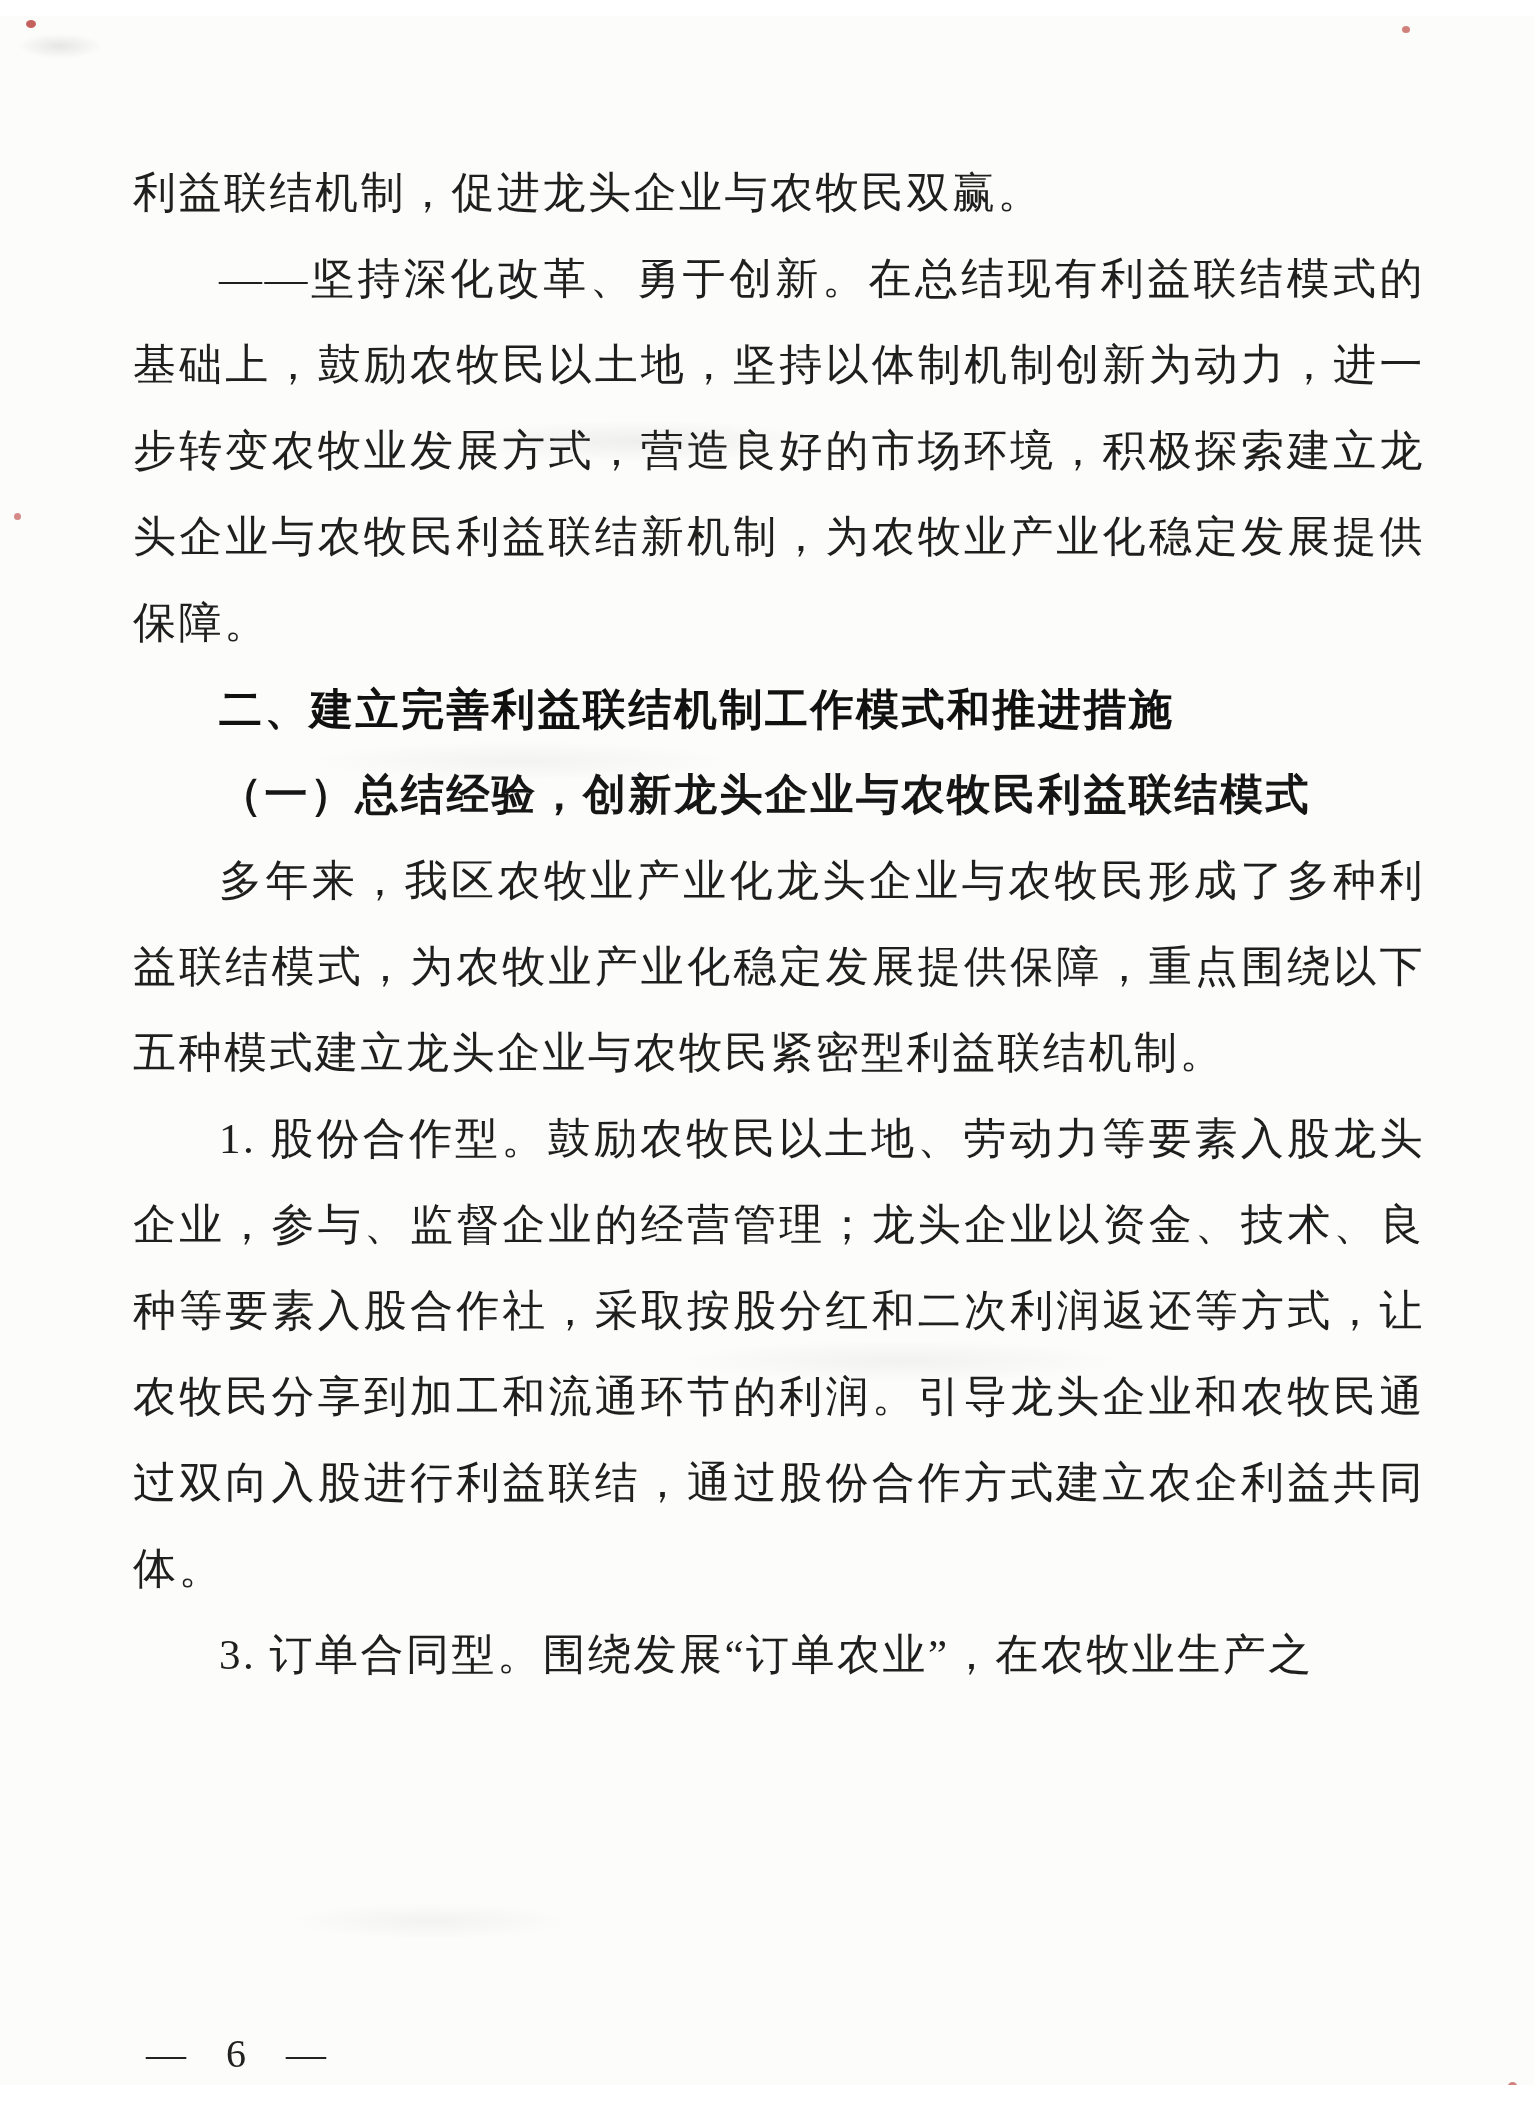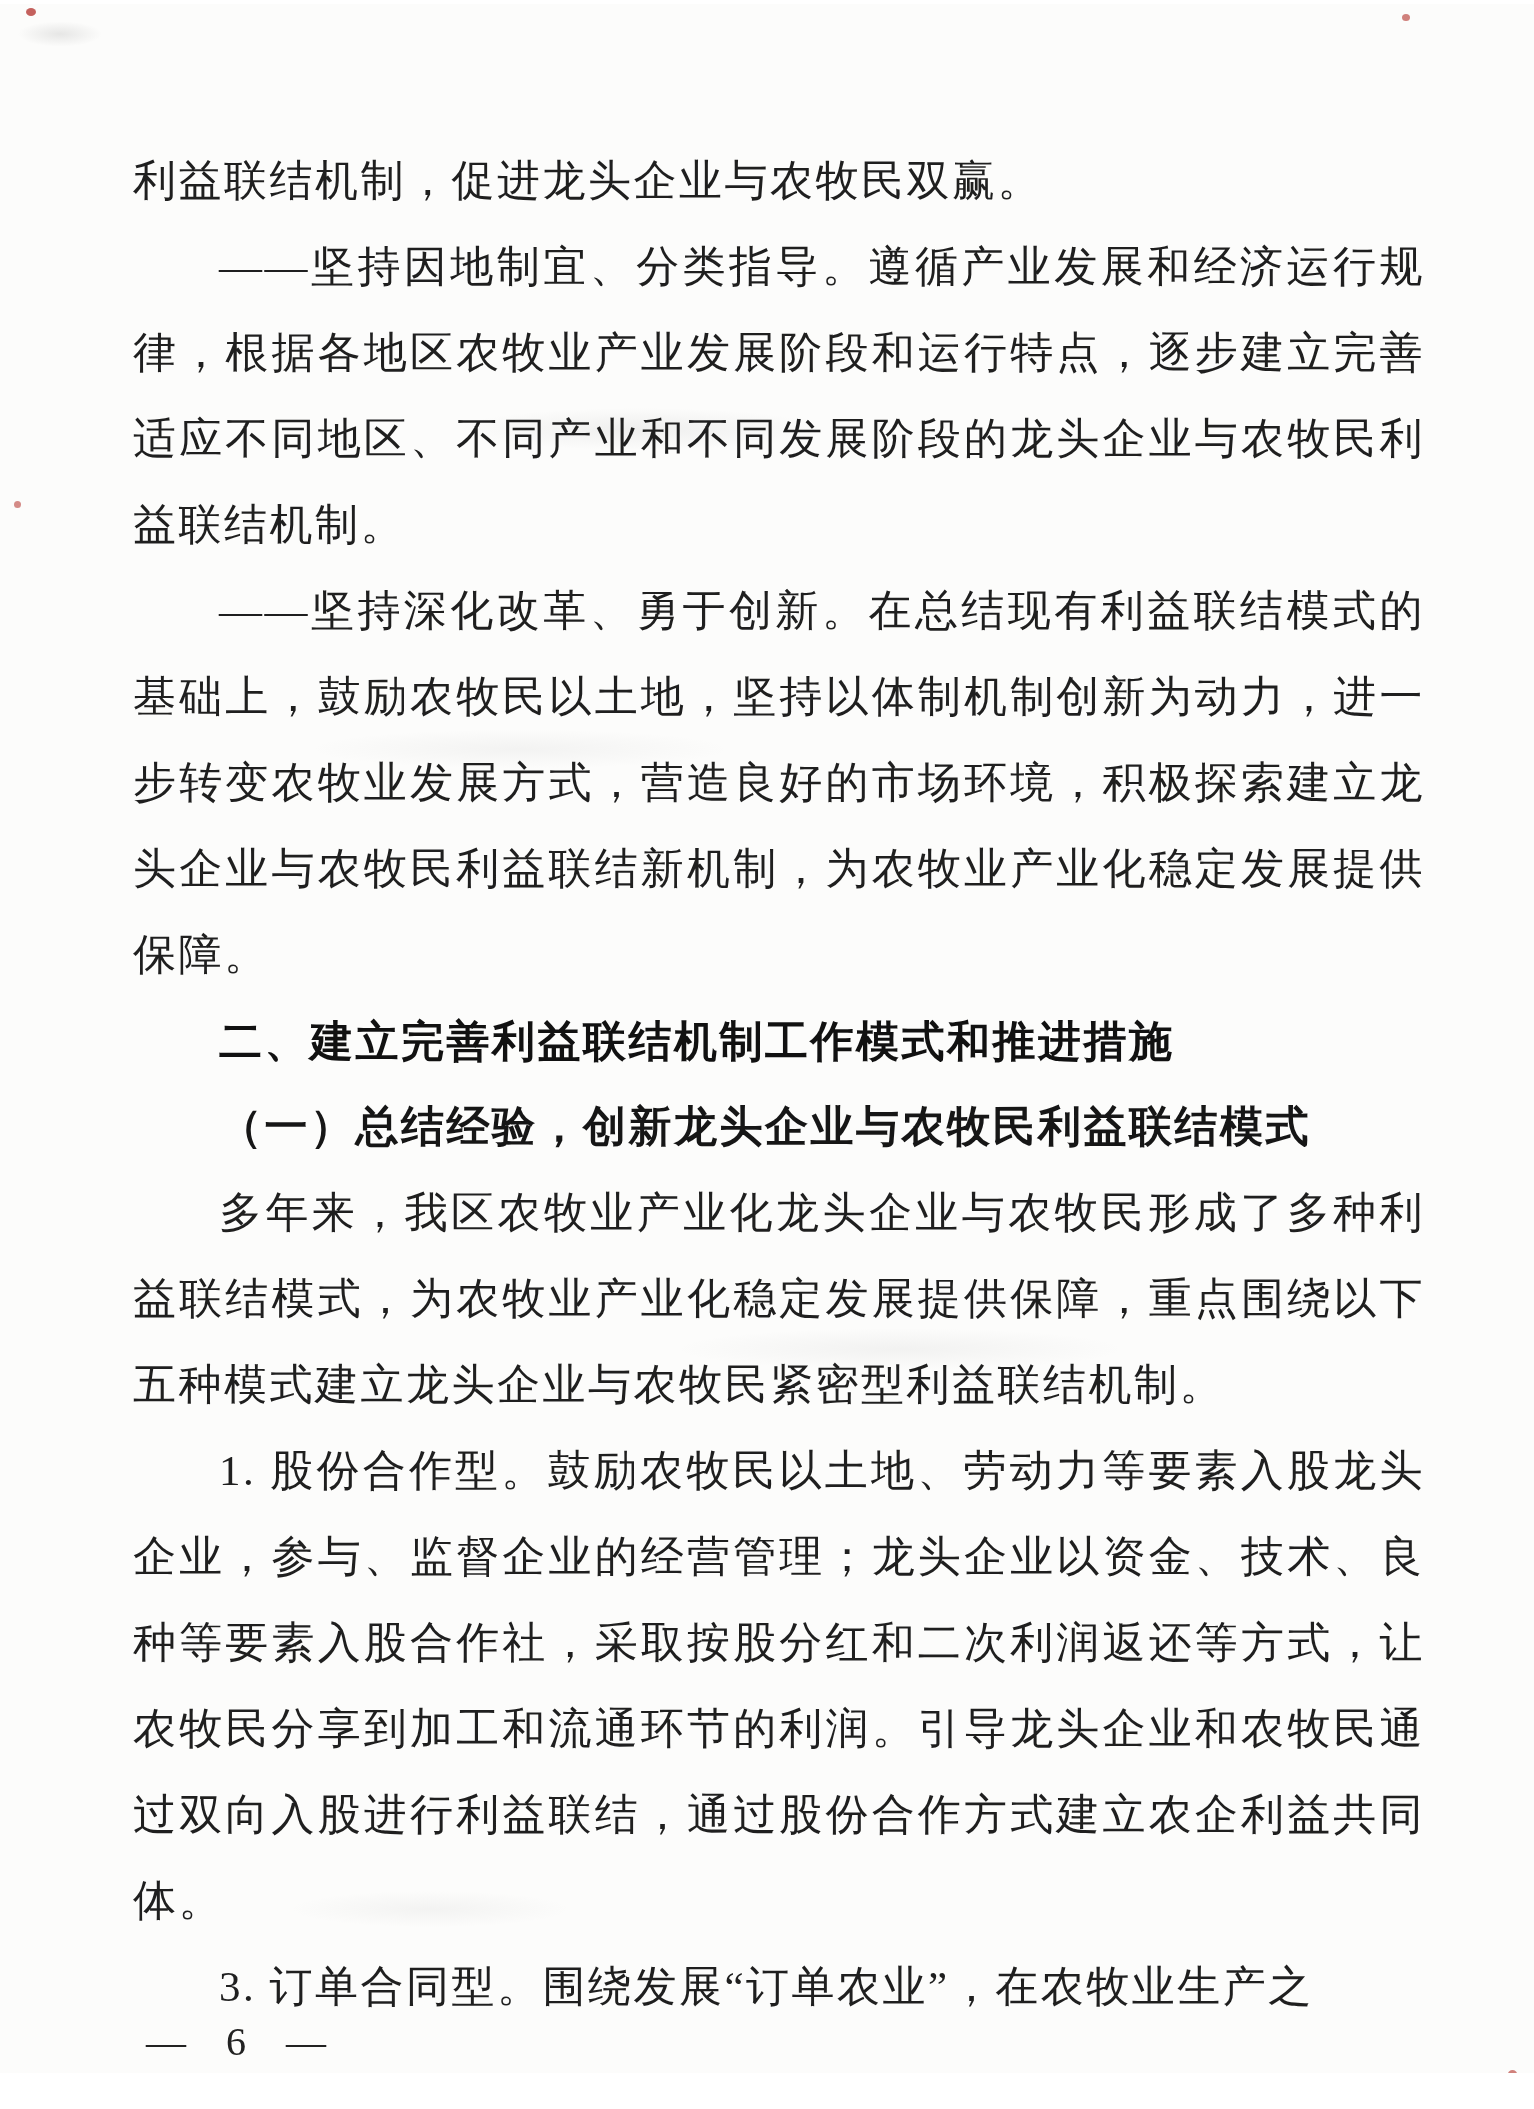--- a/index.html
+++ b/index.html
@@ -4,21 +4,21 @@
 <style>
   html, body {
     margin: 0;
     padding: 0;
     background: #ffffff;
   }
   .page {
     position: relative;
     width: 1534px;
     height: 2069px;
-    margin: 4px auto;
+    margin: 16px auto;
     overflow: hidden;
     background-color: #fcfcfb;
     
     background-image:
       radial-gradient(ellipse 260px 30px at 640px 425px, rgba(120,120,120,0.10), rgba(120,120,120,0) 70%),
       radial-gradient(ellipse 300px 28px at 520px 745px, rgba(120,120,120,0.07), rgba(120,120,120,0) 70%),
       radial-gradient(ellipse 320px 30px at 900px 1345px, rgba(120,120,120,0.08), rgba(120,120,120,0) 70%),
       radial-gradient(ellipse 200px 26px at 430px 1905px, rgba(120,120,120,0.07), rgba(120,120,120,0) 70%),
       radial-gradient(ellipse 60px 18px at 60px 30px, rgba(130,130,130,0.18), rgba(130,130,130,0) 70%);
   }
@@ -76,21 +76,20 @@
 <div class="page">
 
   <span class="speck speck-1"></span>
   <span class="speck speck-2"></span>
   <span class="speck speck-3"></span>
   <span class="speck speck-4"></span>
 
   <div class="content">
     <p>利益联结机制，促进龙头企业与农牧民双赢。</p>
 
-    <p class="indent">——坚持因地制宜、分类指导。遵循产业发展和经济运行规律，根据各地区农牧业产业发展阶段和运行特点，逐步建立完善适应不同地区、不同产业和不同发展阶段的龙头企业与农牧民利益联结机制。</p>
 
     <p class="indent">——坚持深化改革、勇于创新。在总结现有利益联结模式的基础上，鼓励农牧民以土地，坚持以体制机制创新为动力，进一步转变农牧业发展方式，营造良好的市场环境，积极探索建立龙头企业与农牧民利益联结新机制，为农牧业产业化稳定发展提供保障。</p>
 
     <p class="indent heading">二、建立完善利益联结机制工作模式和推进措施</p>
 
     <p class="indent subheading">（一）总结经验，创新龙头企业与农牧民利益联结模式</p>
 
     <p class="indent">多年来，我区农牧业产业化龙头企业与农牧民形成了多种利益联结模式，为农牧业产业化稳定发展提供保障，重点围绕以下五种模式建立龙头企业与农牧民紧密型利益联结机制。</p>
 
     <p class="indent">1. 股份合作型。鼓励农牧民以土地、劳动力等要素入股龙头企业，参与、监督企业的经营管理；龙头企业以资金、技术、良种等要素入股合作社，采取按股分红和二次利润返还等方式，让农牧民分享到加工和流通环节的利润。引导龙头企业和农牧民通过双向入股进行利益联结，通过股份合作方式建立农企利益共同体。</p>

